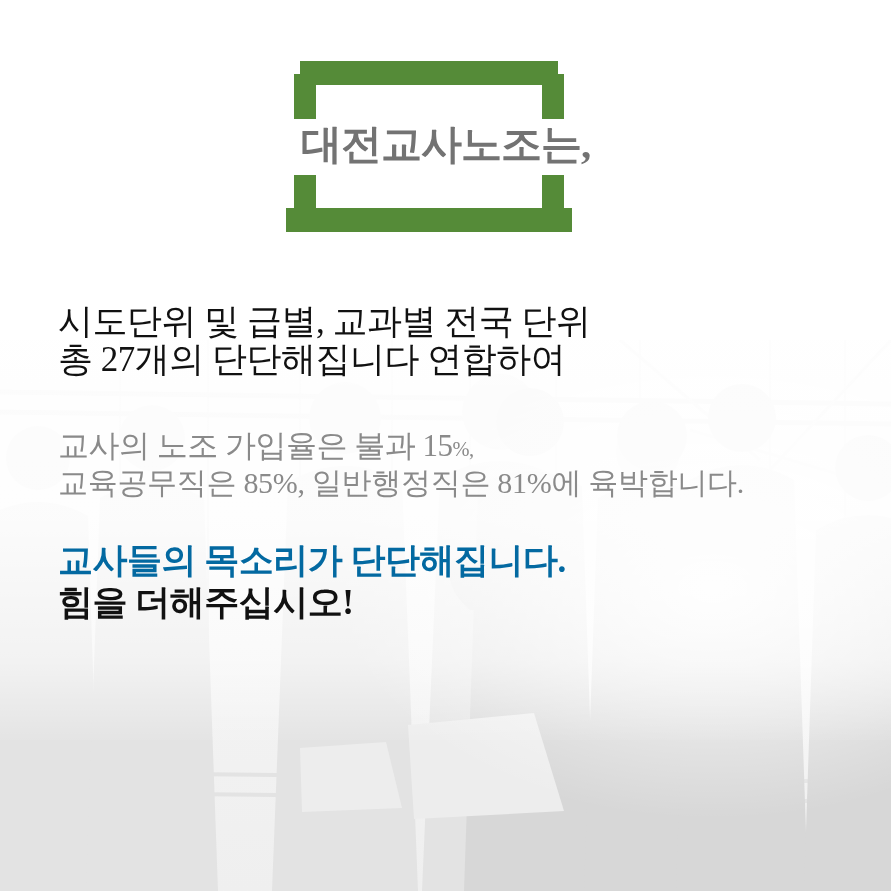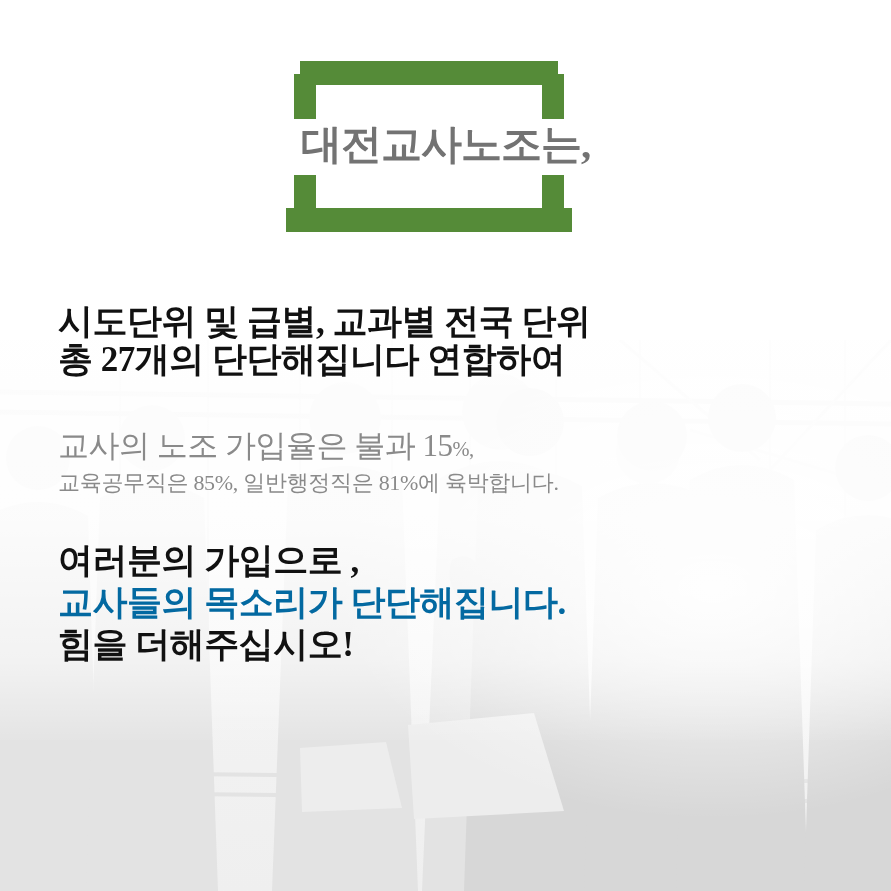--- a/index.html
+++ b/index.html
@@ -110,39 +110,39 @@
 
   .line {
     display: block;
     white-space: nowrap;
     font-family: "Liberation Serif", "DejaVu Serif", serif;
   }
 
   
   .block-intro .line {
     font-size: 35px;
-    font-weight: bold;
+    font-weight: normal;
     color: #111111;
     line-height: 38px;
     letter-spacing: -0.5px;
   }
 
   
   .block-stats {
     margin-top: 48px;
   }
   .block-stats .line-main {
     font-size: 31px;
     font-weight: normal;
     color: #8a8a8a;
     line-height: 38px;
     letter-spacing: -0.5px;
   }
   .block-stats .line-sub {
-    font-size: 22px;
+    font-size: 30px;
     font-weight: normal;
     color: #8a8a8a;
     line-height: 30px;
     letter-spacing: -0.3px;
   }
   .pct-small {
     font-size: 0.66em;
     vertical-align: baseline;
   }
 
@@ -273,20 +273,19 @@
       <span class="line">시도단위 및 급별, 교과별 전국 단위</span>
       <span class="line">총 27개의 단단해집니다 연합하여</span>
     </div>
 
     <div class="block block-stats">
       <span class="line line-main"><span>교사의 노조 가입율은 불과 </span><span>15</span><span class="pct-small">%,</span></span>
       <span class="line line-sub">교육공무직은 85%, 일반행정직은 81%에 육박합니다.</span>
     </div>
 
     <div class="block block-cta">
-      <span class="line">여러분의 가입으로 ,</span>
       <span class="line line-green">교사들의 목소리가 단단해집니다.</span>
       <span class="line">힘을 더해주십시오!</span>
     </div>
 
   </div>
 
 </div>
 
 </body></html>

